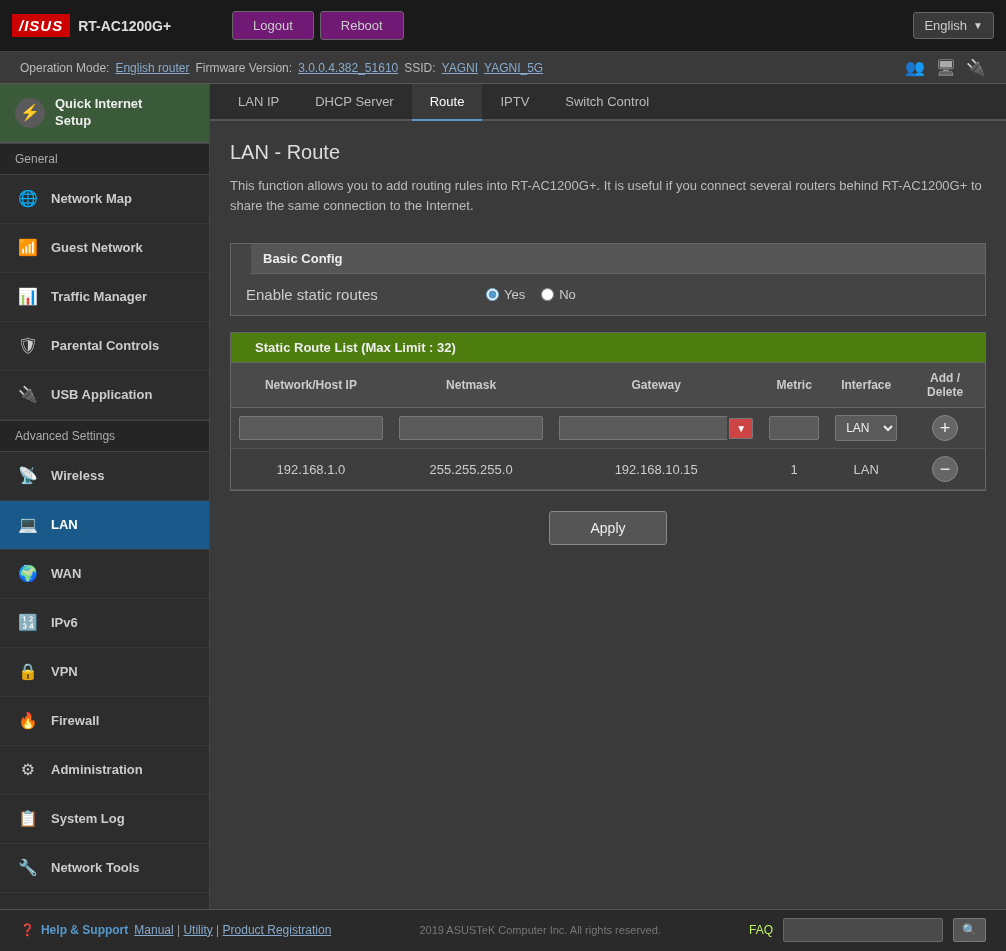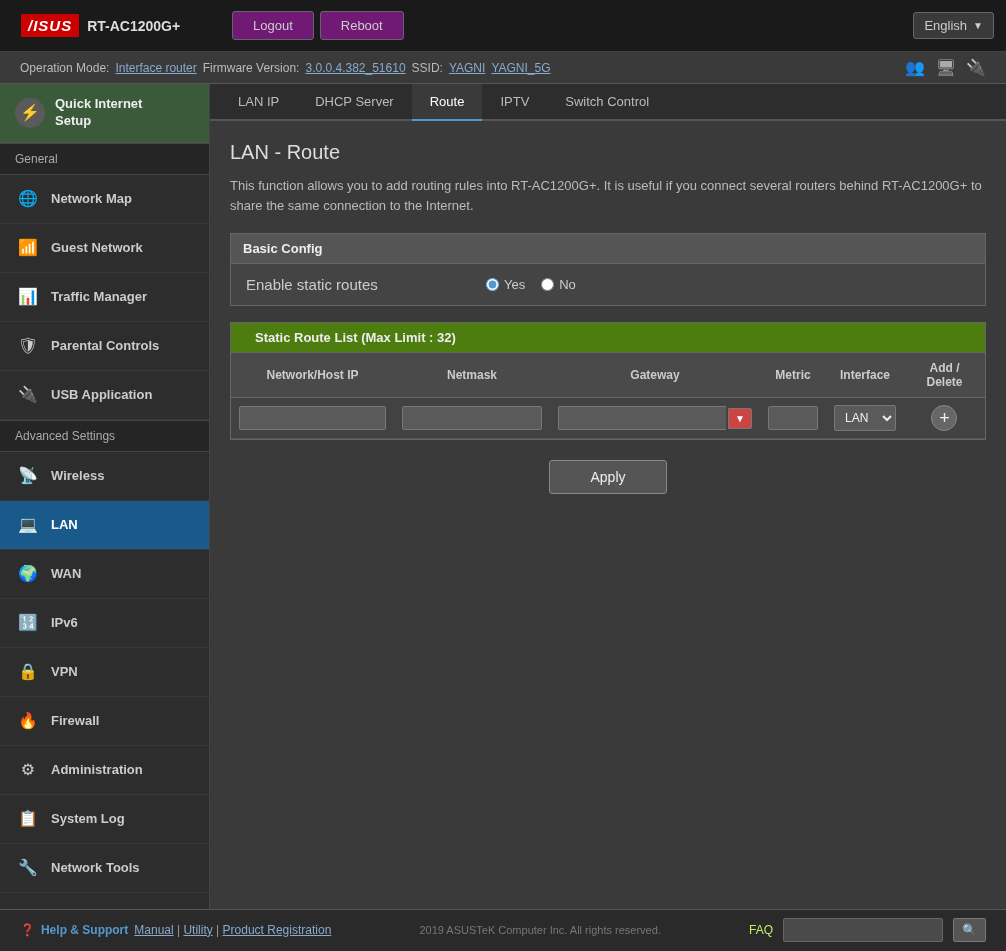--- a/index.html
+++ b/index.html
@@ -28,21 +28,20 @@
       min-width: 200px;
     }
     .logo-asus {
       background: #cc0000;
       color: white;
       font-weight: bold;
       font-size: 15px;
       padding: 3px 7px;
       font-style: italic;
       letter-spacing: 1px;
-      margin-left: 9px;
     }
     .model-name {
       color: #ddd;
       font-size: 14px;
       font-weight: bold;
     }
     .top-buttons {
       display: flex;
       gap: 6px;
       margin-left: 20px;
@@ -200,37 +199,38 @@
     }
     .page-title {
       font-size: 20px;
       color: #ddd;
       margin-bottom: 12px;
       font-weight: normal;
     }
     .page-desc {
       font-size: 13px;
       color: #bbb;
-      margin-bottom: 18px;
+      margin-bottom: 28px;
       line-height: 1.5;
     }
 
     
     .section-box {
       border: 1px solid #666;
       margin-bottom: 16px;
       background: #444;
     }
     .section-header {
       background: #555;
       padding: 7px 12px;
       font-size: 13px;
       color: #eee;
       font-weight: bold;
       border-bottom: 1px solid #666;
+      margin-left: 20px;
     }
     .section-body {
       padding: 12px 15px;
     }
 
     
     .config-row {
       display: flex;
       align-items: center;
       gap: 20px;
@@ -438,21 +438,21 @@
   <div class="spacer"></div>
   <div class="lang-selector">
     <span>English</span>
     <span class="lang-arrow">▼</span>
   </div>
 </div>
 
 <div class="op-bar">
   <div class="op-bar-left">
     <span>Operation Mode:</span>
-    <a href="#">Interface router</a>
+    <a href="#">English router</a>
     <span>Firmware Version:</span>
     <a href="#">3.0.0.4.382_51610</a>
     <span>SSID:</span>
     <a href="#">YAGNI</a>
     <a href="#">YAGNI_5G</a>
   </div>
   <div class="op-bar-icons">
     <span class="op-icon">👥</span>
     <span class="op-icon">🖥</span>
     <span class="op-icon">🔌</span>
@@ -599,20 +599,30 @@
                 <select class="interface-select">
                   <option>LAN</option>
                   <option>WAN</option>
                 </select>
               </td>
               <td>
                 <button class="add-btn">+</button>
               </td>
             </tr>
 
+            <tr>
+              <td>192.168.1.0</td>
+              <td>255.255.255.0</td>
+              <td>192.168.10.15</td>
+              <td>1</td>
+              <td>LAN</td>
+              <td>
+                <button class="del-btn">−</button>
+              </td>
+            </tr>
           </tbody>
         </table>
       </div>
 
       <div class="apply-row">
         <button class="apply-btn">Apply</button>
       </div>
     </div>
   </div>
 </div>

